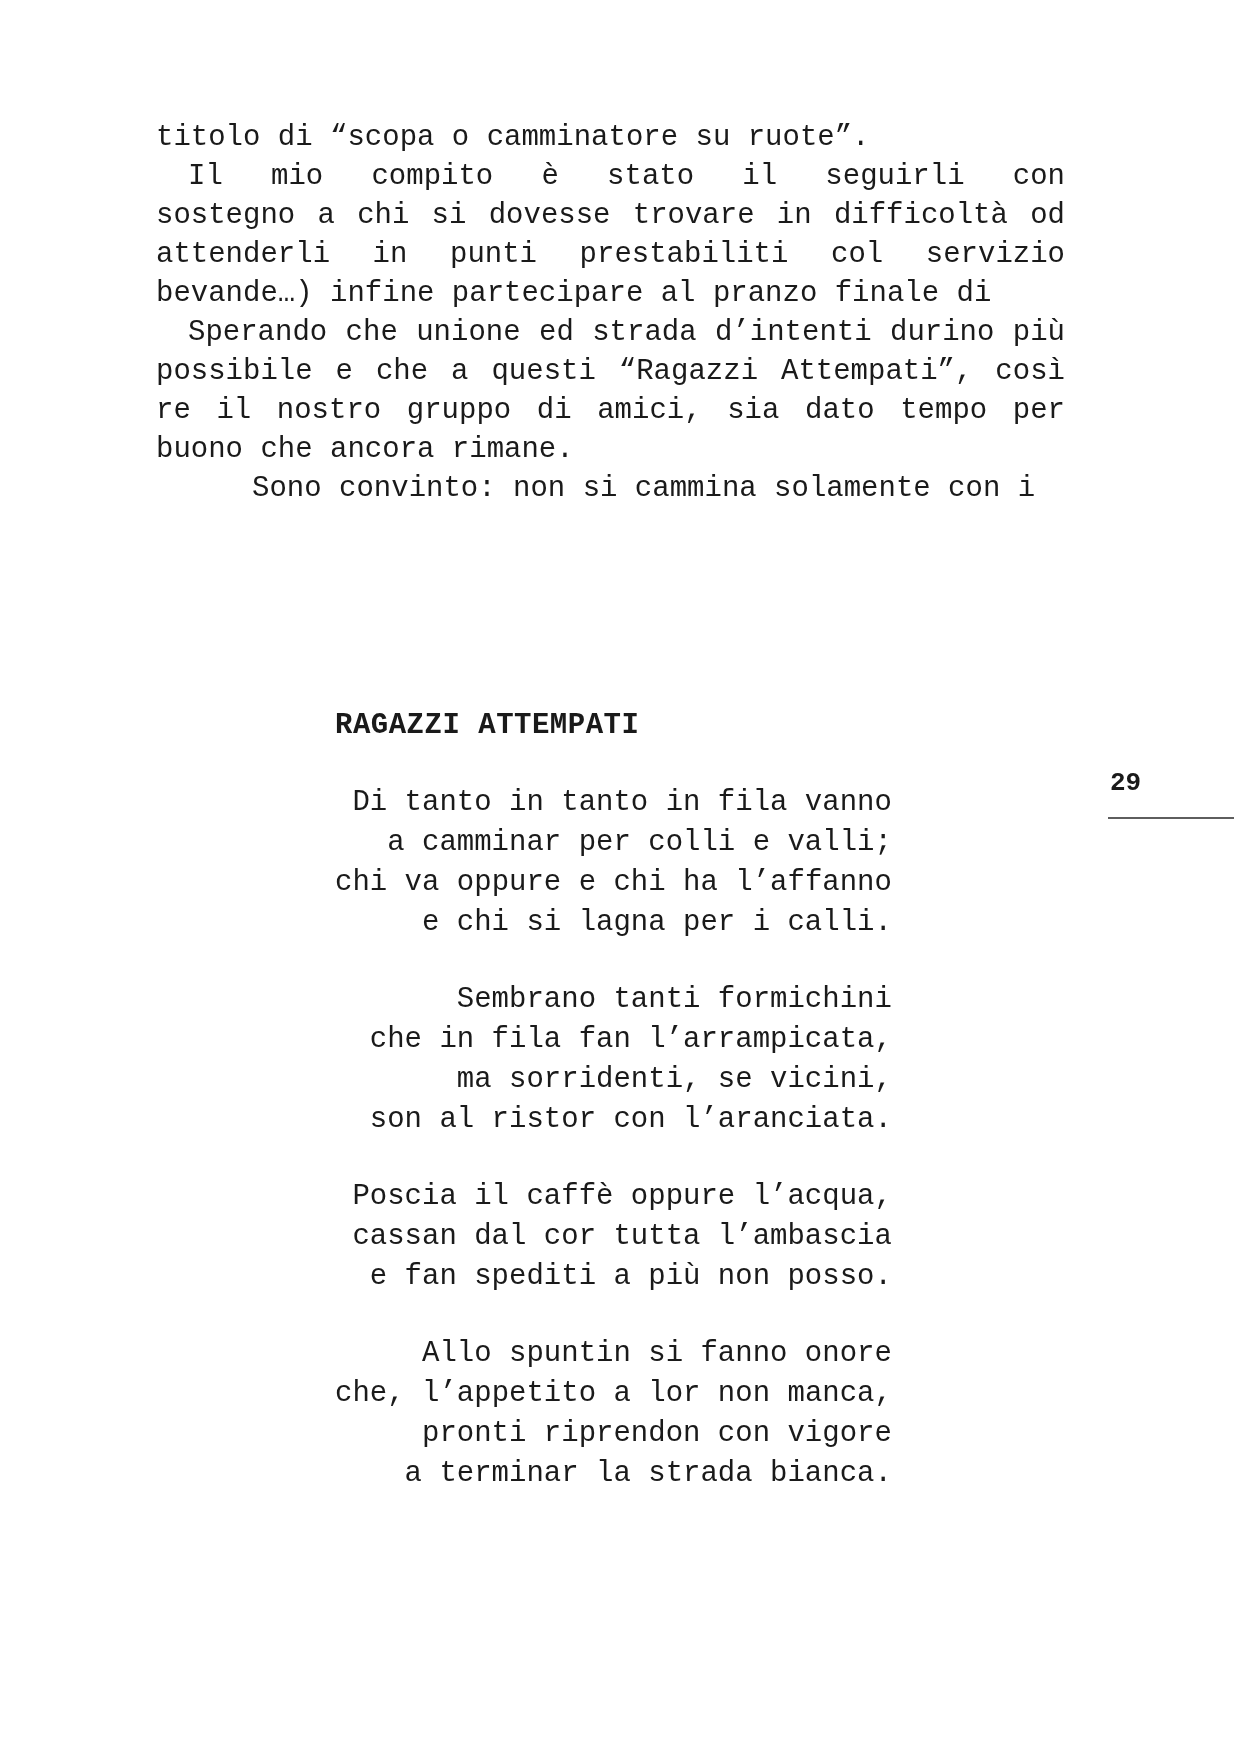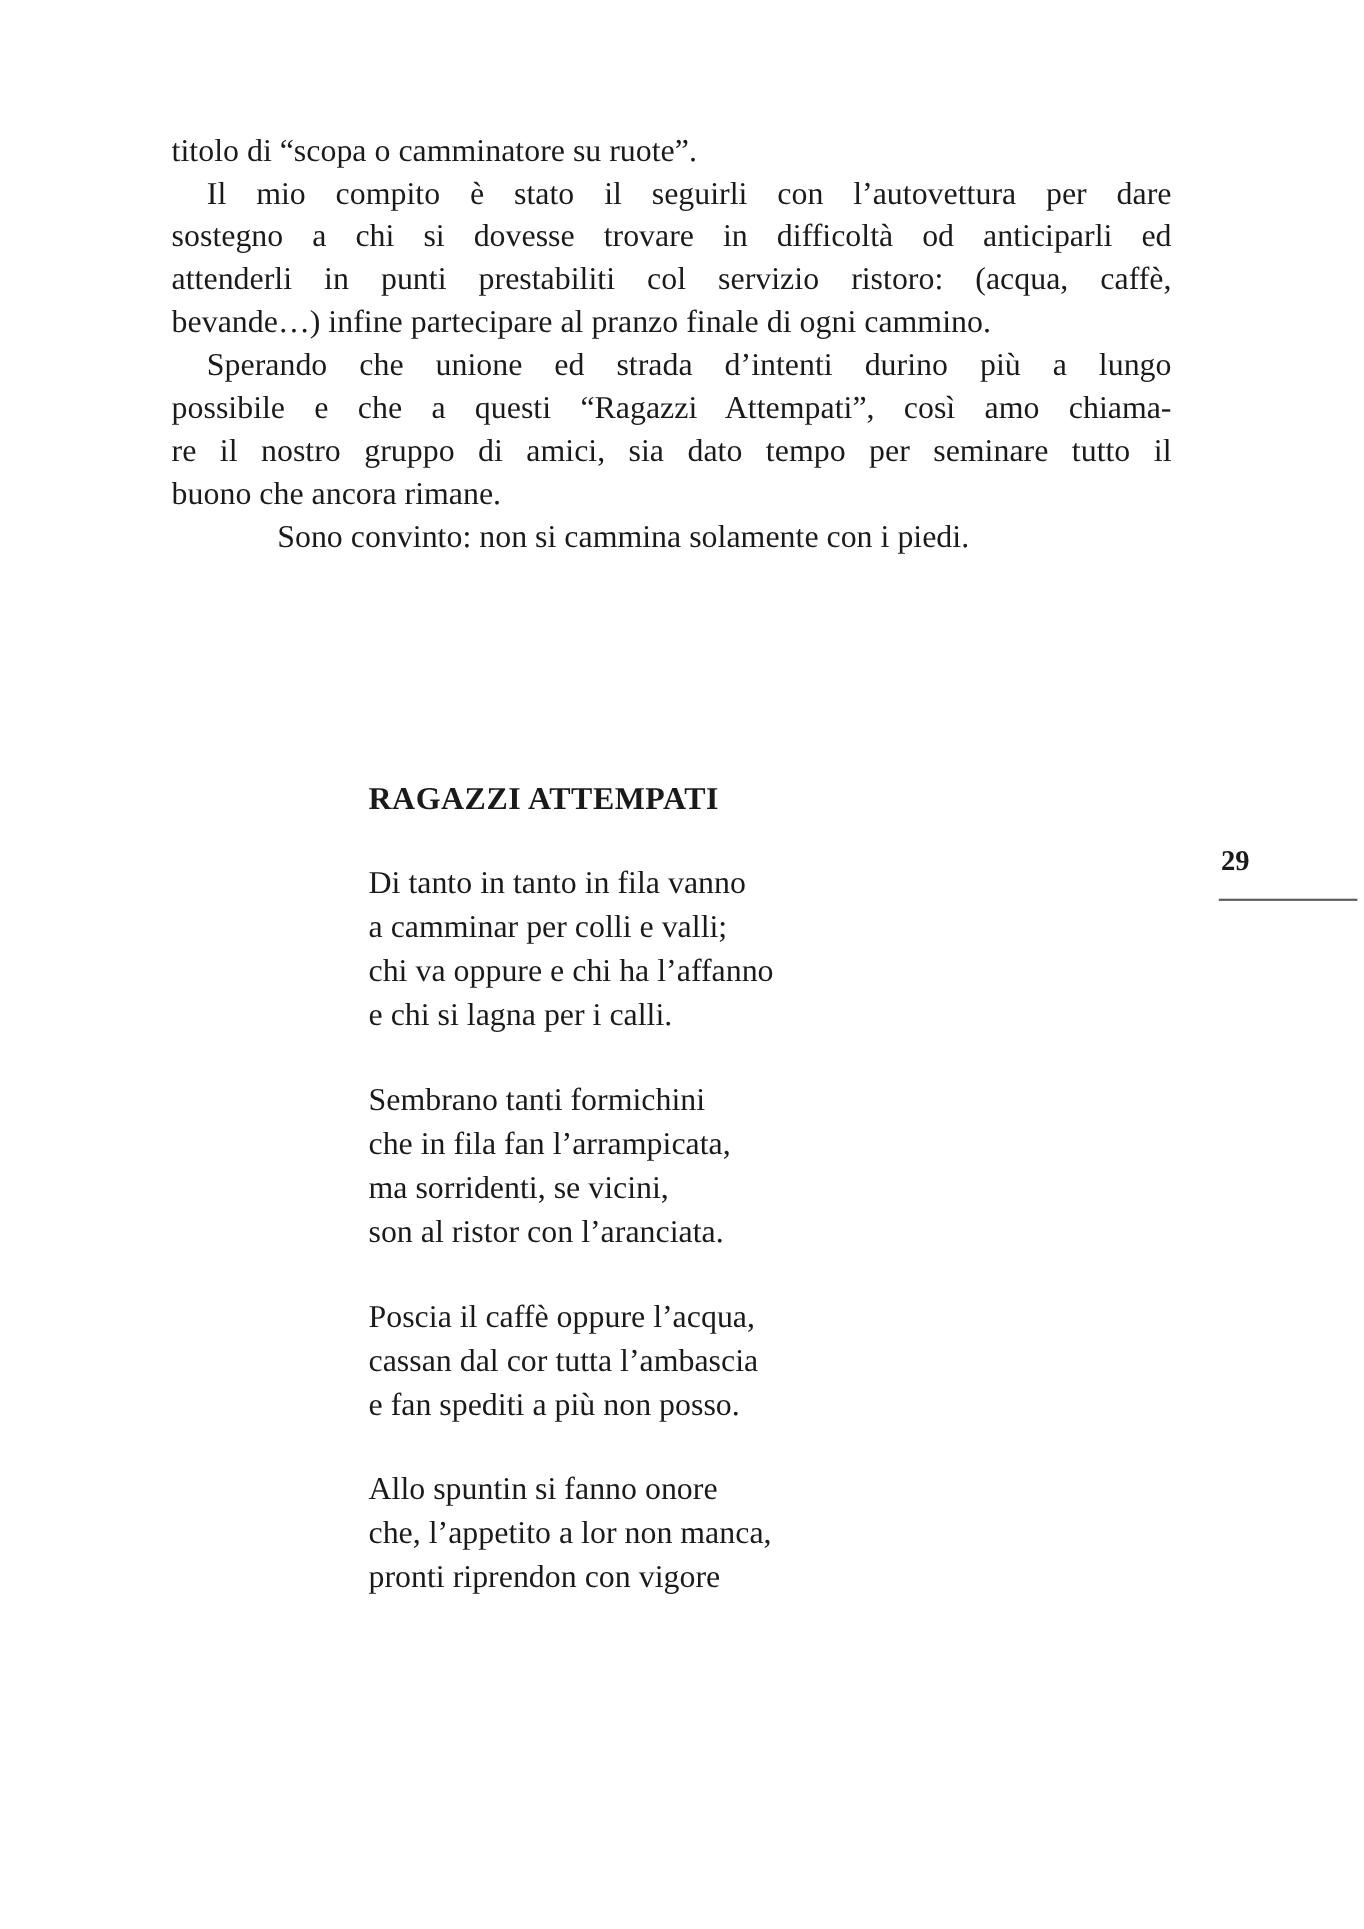--- a/index.html
+++ b/index.html
@@ -6,21 +6,21 @@
     margin: 0;
     padding: 0;
     background: #ffffff;
   }
   .page {
     position: relative;
     width: 1240px;
     height: 1754px;
     background: var(--page-bg, #ffffff);
     color: var(--text, #1a1a1a);
-    font-family: Liberation Serif, serif;
+    font-family: Liberation Mono, monospace;
     overflow: hidden;
   }
 
   
   .prose {
     position: absolute;
     left: 156px;
     top: 118px;
     width: 909px;
     font-size: 29px;
@@ -51,21 +51,21 @@
     left: 335px;
     top: 706px;
     font-size: 29px;
     line-height: 40px;
   }
   .poem-title {
     font-weight: bold;
     margin: 0 0 37px 0;
     letter-spacing: 0.5px;
   }
-  .stanza { margin: 0 0 37px 0; }
+  .stanza { margin: 0 0 37px 0; text-align: right; }
   .vl { height: 40px; }
 
   
   .pageno {
     position: absolute;
     left: 1110px;
     top: 766px;
     font-size: 26px;
     font-weight: bold;
     line-height: 34px;
@@ -114,20 +114,21 @@
         </div>
         <div class="stanza">
           <div class="vl">Poscia il caffè oppure l’acqua,</div>
           <div class="vl">cassan dal cor tutta l’ambascia</div>
           <div class="vl">e fan spediti a più non posso.</div>
         </div>
         <div class="stanza">
           <div class="vl">Allo spuntin si fanno onore</div>
           <div class="vl">che, l’appetito a lor non manca,</div>
           <div class="vl">pronti riprendon con vigore</div>
+          <div class="vl">a terminar la strada bianca.</div>
         </div>
       </div>
   </div>
 
   <div class="pageno">29</div>
   <div class="pagerule"></div>
 
 </div>
 
 </body></html>

